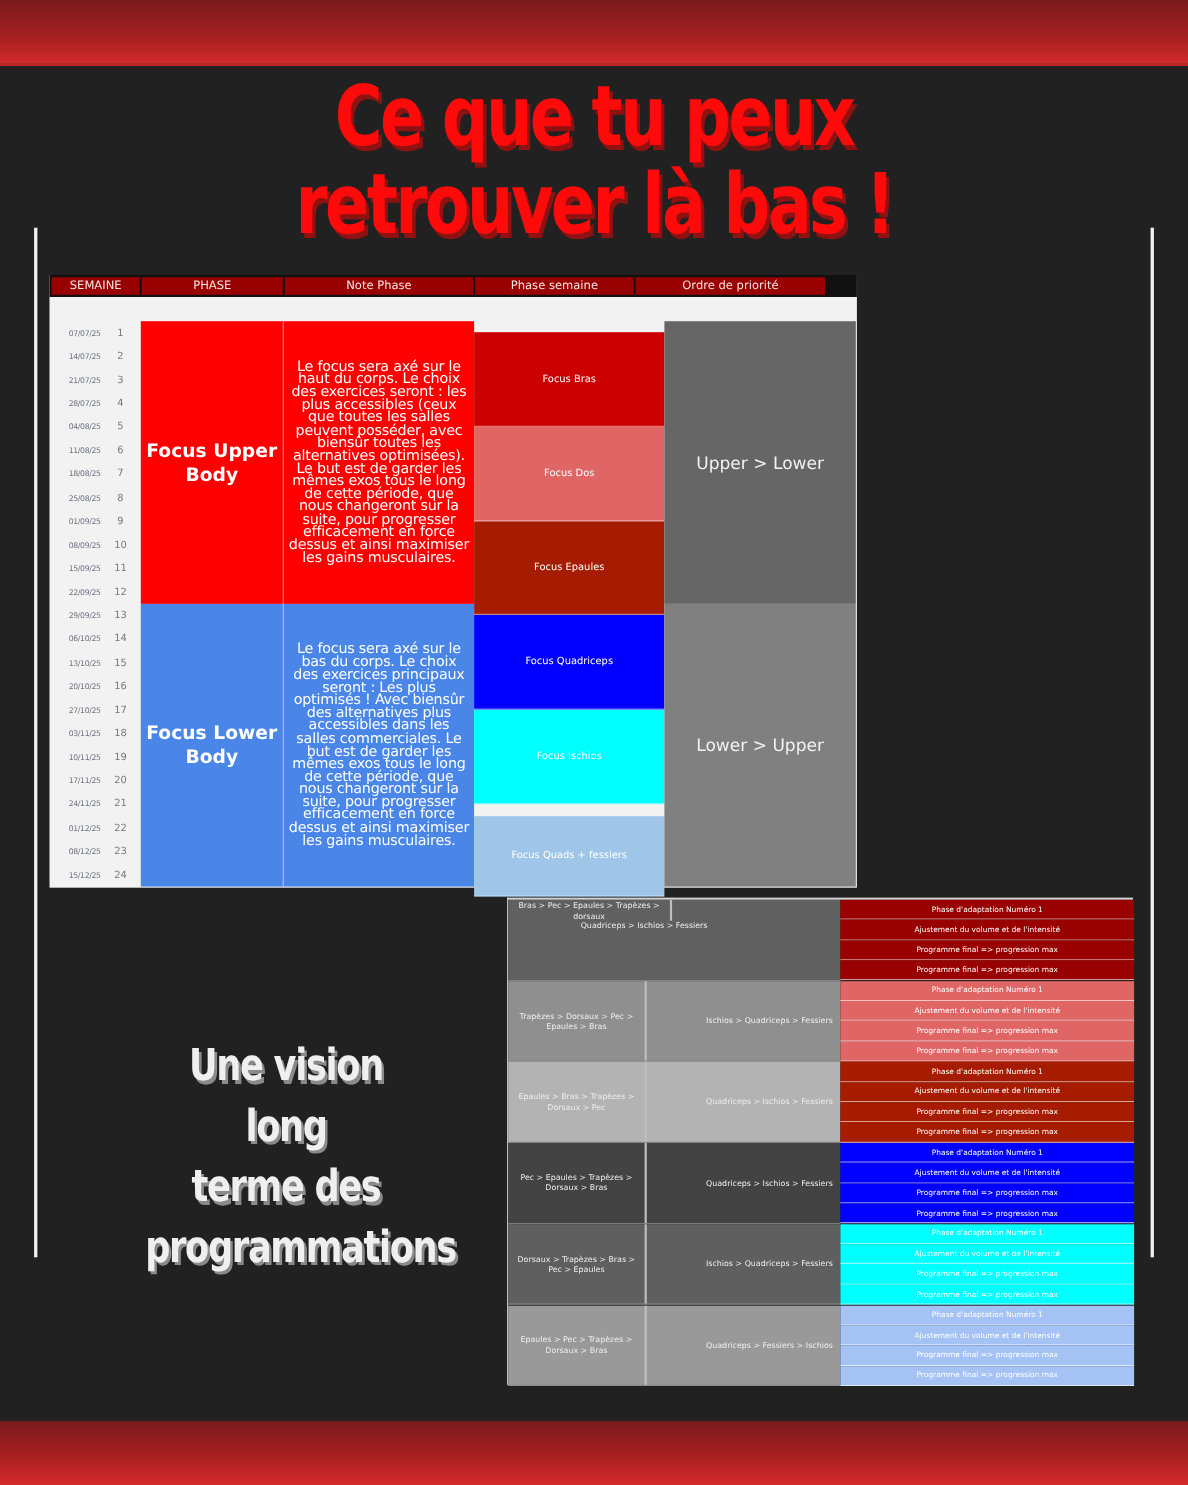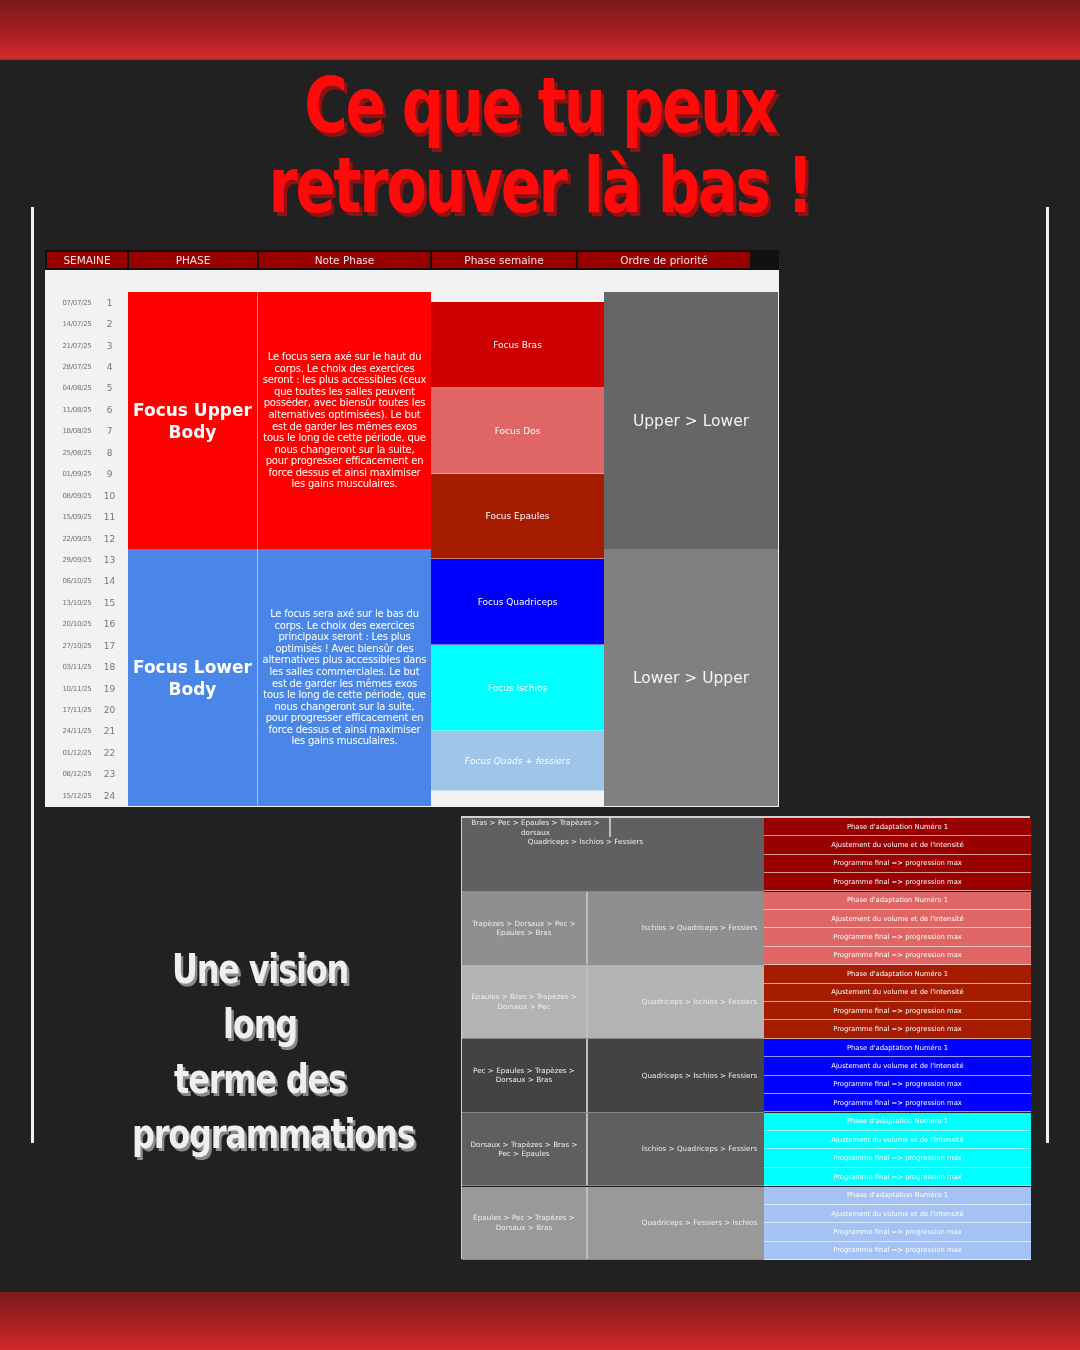--- a/index.html
+++ b/index.html
@@ -35,21 +35,21 @@
   .h1 { width: 82px; } .h2 { width: 130px; } .h3 { width: 173px; } .h4 { width: 146px; } .h5 { width: 172px; border-right: none !important; }
 
   .dates { position: absolute; left: 0; top: 42px; width: 83px; }
   .date-row { display: flex; height: 21.45px; align-items: center; font-family: "DejaVu Sans", sans-serif; justify-content: center; }
   .date-row .d { width: 46px; text-align: right; font-size: 7px; color: #6b7280; letter-spacing: -0.3px; }
   .date-row .n { width: 36px; text-align: center; font-size: 9px; color: #777; }
 
   .phase-block { position: absolute; left: 83px; width: 130px; display: flex; align-items: center; justify-content: center;
     color: #fff; font-family: "DejaVu Sans", sans-serif; font-weight: bold; font-size: 17px; text-align: center; line-height: 22px; border-right: 1px solid rgba(255,255,255,0.5); }
   .note-block { position: absolute; left: 213px; width: 173px; display: flex; align-items: center; justify-content: center;
-    color: #fff; font-family: "DejaVu Sans", sans-serif; font-size: 10px; line-height: 11.6px; text-align: center; padding: 0 4px; letter-spacing: -0.2px; }
+    color: #fff; font-family: "DejaVu Sans", sans-serif; font-size: 13px; line-height: 11.6px; text-align: center; padding: 0 4px; letter-spacing: -0.2px; }
   .week-block { position: absolute; left: 386px; width: 173px; display: flex; align-items: center; justify-content: center;
     color: #fff; font-family: "DejaVu Sans", sans-serif; font-size: 9px; border-bottom: 1px solid rgba(255,255,255,0.45); margin-top: 10px; }
   .prio-block { position: absolute; left: 559px; width: 174px; display: flex; align-items: center; justify-content: center;
     color: #f2f2f2; font-family: "DejaVu Sans", sans-serif; font-size: 15.5px; }
 
   
   .sheet2 { position: absolute; left: 461px; top: 816px; width: 569px; height: 443px; border-top: 2px solid #d0d0d0; border-left: 1px solid #d0d0d0; }
   .s2-row { position: absolute; left: 0; width: 302px; display: flex; border-bottom: 1px solid #8a8a8a; }
   .s2-cell { display: flex; align-items: center; justify-content: center; text-align: center; color: #eee;
     font-family: "DejaVu Sans", sans-serif; font-size: 7.2px; line-height: 9.5px; padding: 0 3px; }
@@ -192,21 +192,21 @@
   <div class="week-block" id="w01" style="top: 128px; height: 86px; background: rgb(224, 102, 102);">Focus Dos</div>
   <div class="week-block" id="w02" style="top: 214px; height: 85px; background: rgb(166, 28, 0);">Focus Epaules</div>
   <div class="prio-block" id="prio0" style="top: 42px; height: 257px; background: rgb(102, 102, 102);">
       <span>Upper &gt; Lower</span>
     </div>
 
   <div class="phase-block" id="phase1" style="top: 299px; height: 257px; background: rgb(74, 134, 232);">Focus Lower Body</div>
   <div class="note-block" id="note1" style="top: 299px; height: 257px; background: rgb(74, 134, 232);">Le focus sera axé sur le bas du corps. Le choix des exercices principaux seront : Les plus optimisés ! Avec biensûr des alternatives plus accessibles dans les salles commerciales. Le but est de garder les mêmes exos tous le long de cette période, que nous changeront sur la suite, pour progresser efficacement en force dessus et ainsi maximiser les gains musculaires.</div>
   <div class="week-block" id="w11" style="top: 385px; height: 86px; background: rgb(0, 255, 255);">Focus Ischios</div>
   <div class="week-block" id="w10" style="top: 299px; height: 86px; background: rgb(0, 0, 255);">Focus Quadriceps</div>
-  <div class="week-block" id="w12" style="top: 471px; height: 60px; background: rgb(159, 197, 232); font-style: italic;">Focus Quads + fessiers</div>
+  <div class="week-block" id="w12" style="top: 482px; height: 73px; background: rgb(159, 197, 232);">Focus Quads + fessiers</div>
   <div class="prio-block" id="prio1" style="top: 299px; height: 257px; background: rgb(128, 128, 128);">
       <span>Lower &gt; Upper</span>
     </div>
 </div>
 
 <div class="sheet2" id="sheet2">
     <div class="s2-row" style="top: 0px; height: 73.7px; background: rgb(96, 96, 96); flex-direction: column;">
       <div class="s2-cell c1">Bras &gt; Pec &gt; Epaules &gt; Trapèzes &gt; dorsaux</div>
       <div class="s2-cell c2">Quadriceps &gt; Ischios &gt; Fessiers</div>
     </div>

